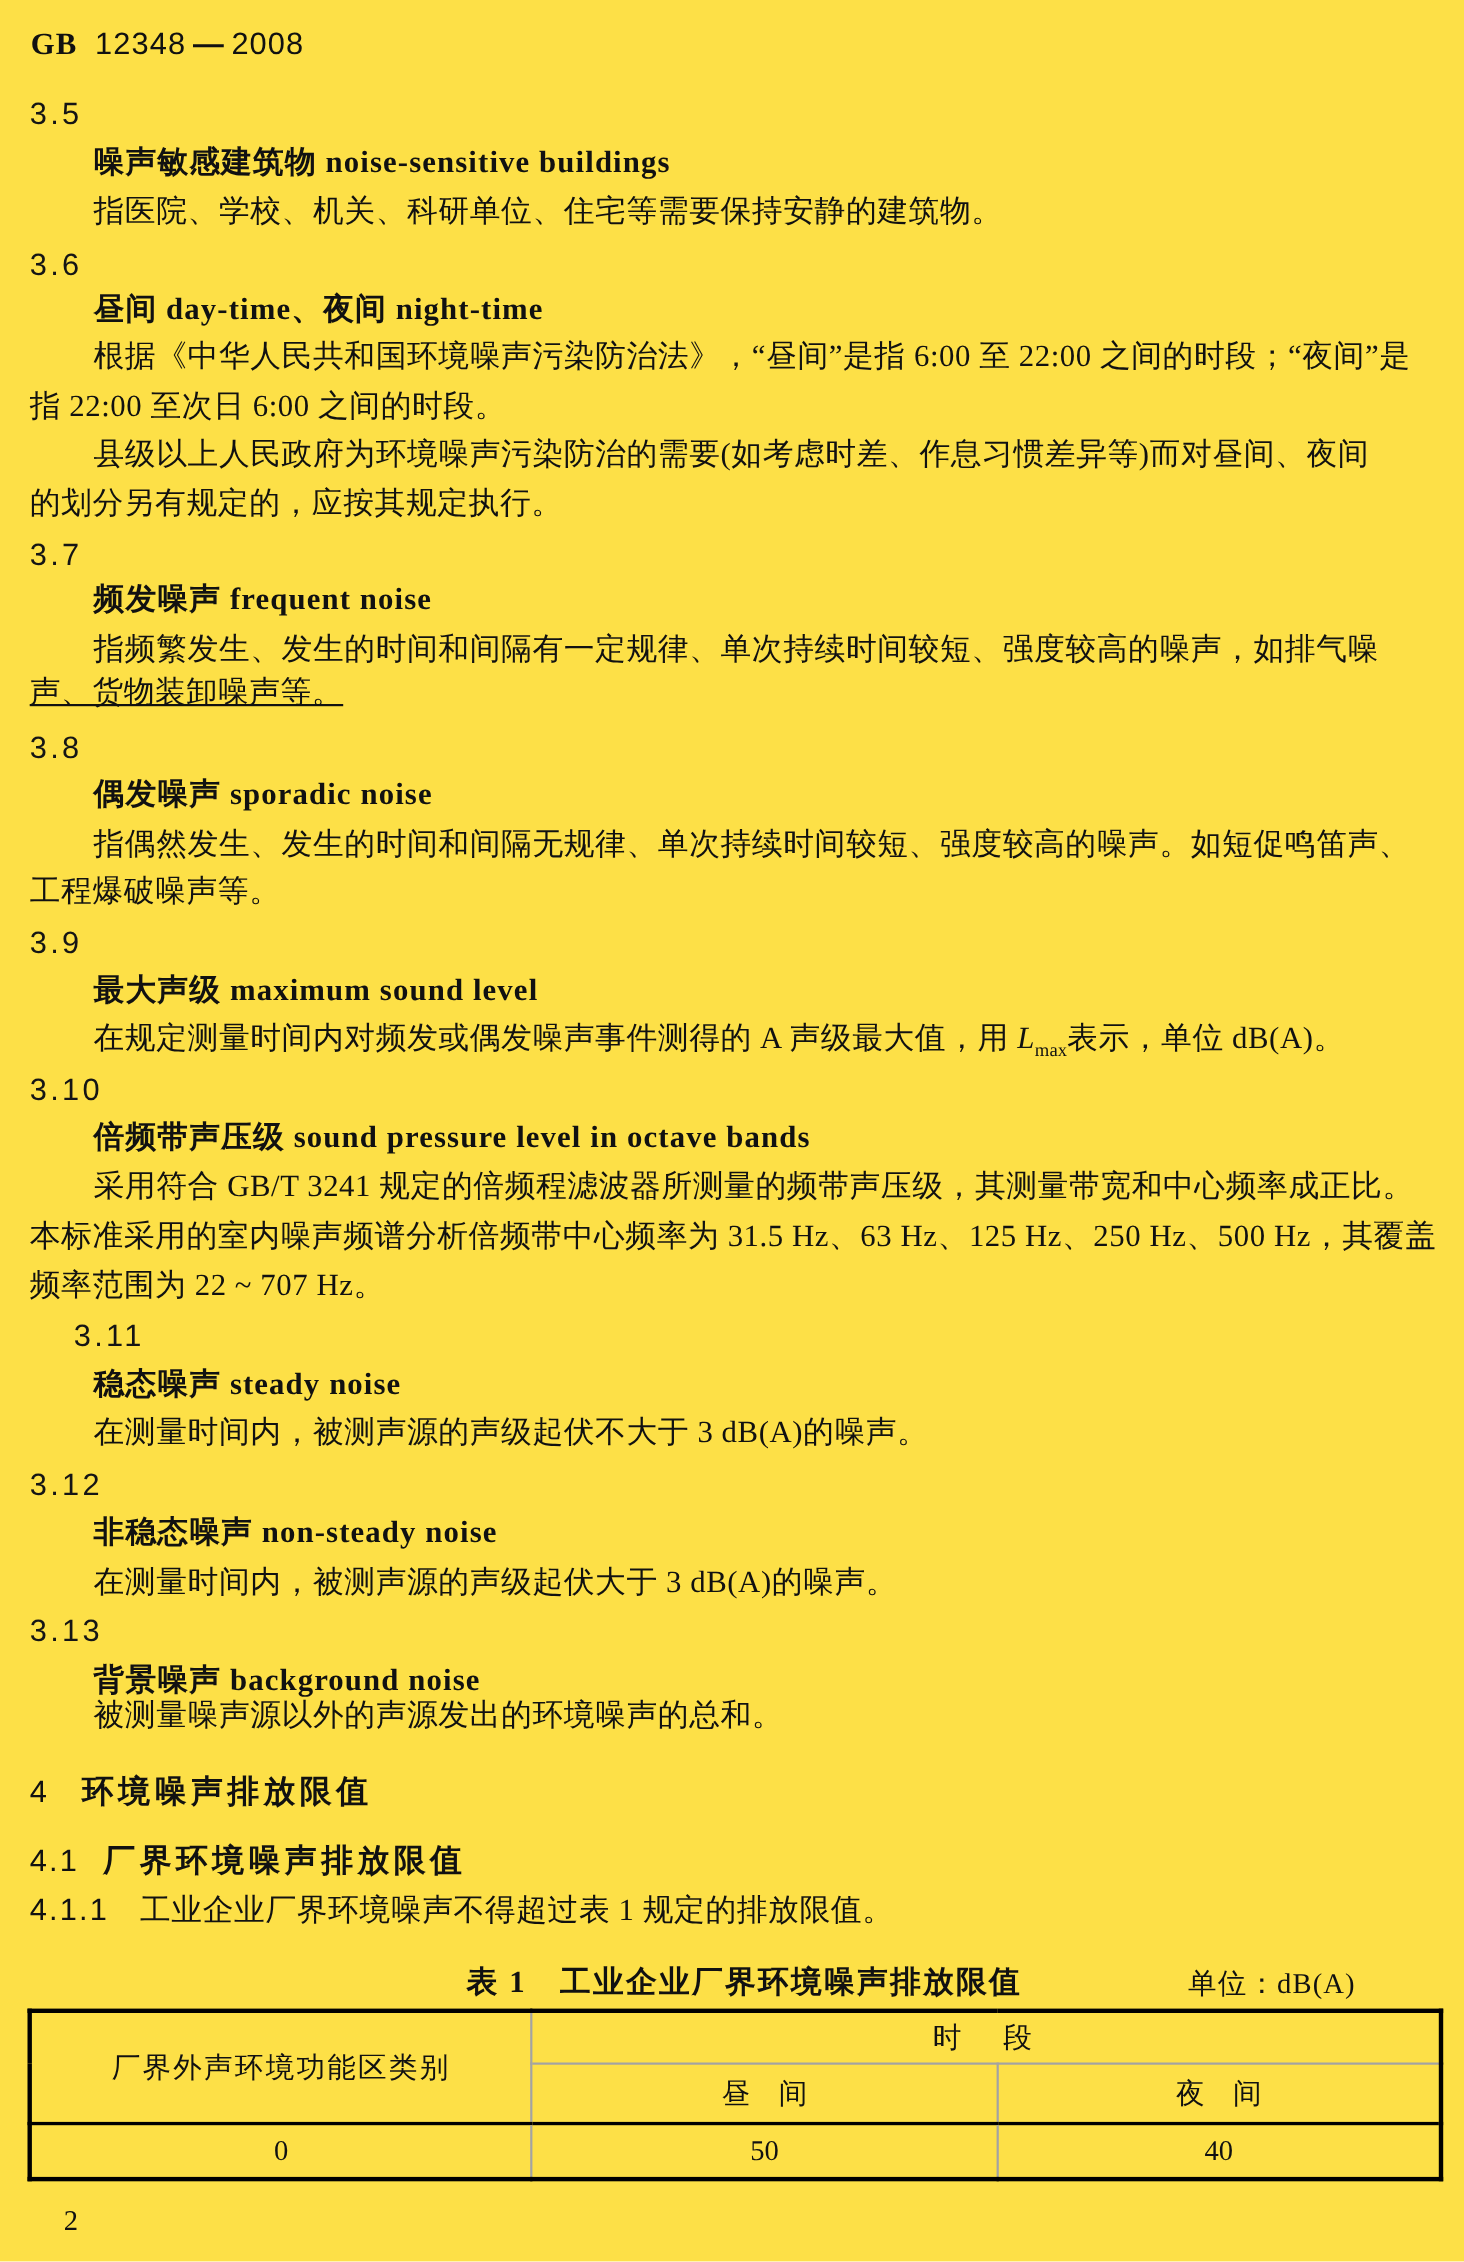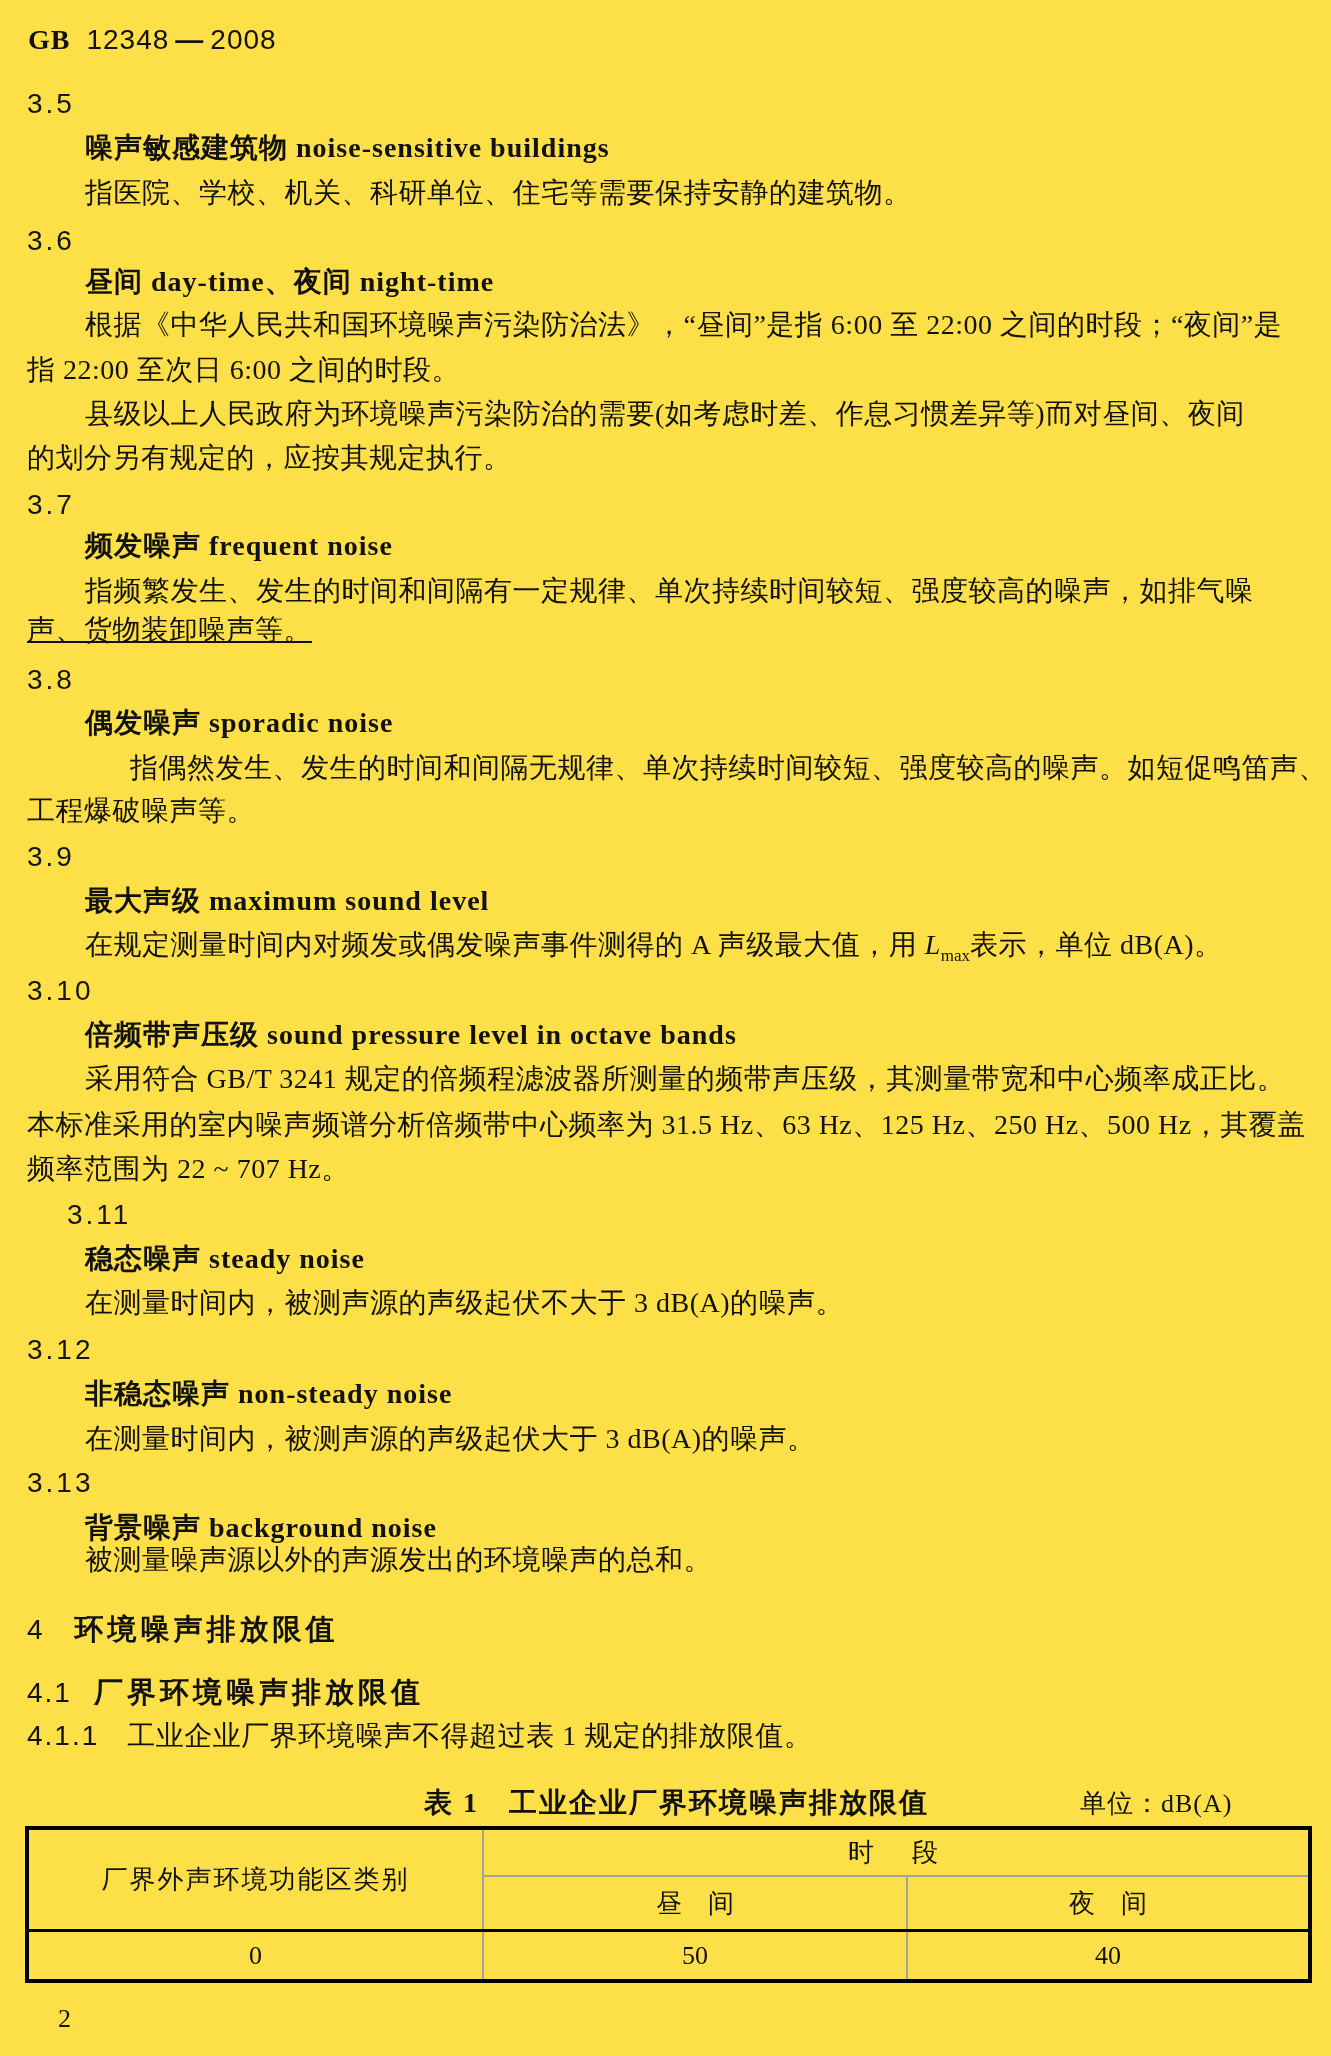--- a/index.html
+++ b/index.html
@@ -90,21 +90,21 @@
   <div class="ln body-ln" style="left:85px; top:400px;">县级以上人民政府为环境噪声污染防治的需要(如考虑时差、作息习惯差异等)而对昼间、夜间</div>
   <div class="ln body-ln" style="left:27px; top:444px;">的划分另有规定的，应按其规定执行。</div>
 
   <div class="ln secnum" style="left:27px; top:491px;">3.7</div>
   <div class="ln term" style="left:85px; top:532px;">频发噪声 frequent noise</div>
   <div class="ln body-ln" style="left:85px; top:577px;">指频繁发生、发生的时间和间隔有一定规律、单次持续时间较短、强度较高的噪声，如排气噪</div>
   <div class="ln body-ln" style="left:27px; top:616px;text-decoration:underline;">声、货物装卸噪声等。</div>
 
   <div class="ln secnum" style="left:27px; top:666px;">3.8</div>
   <div class="ln term" style="left:85px; top:709px;">偶发噪声 sporadic noise</div>
-  <div class="ln body-ln" style="left:85px; top:754px;margin-left:45px;">指偶然发生、发生的时间和间隔无规律、单次持续时间较短、强度较高的噪声。如短促鸣笛声、</div>
+  <div class="ln body-ln" style="left:85px; top:754px;">指偶然发生、发生的时间和间隔无规律、单次持续时间较短、强度较高的噪声。如短促鸣笛声、</div>
   <div class="ln body-ln" style="left:27px; top:797px;">工程爆破噪声等。</div>
 
   <div class="ln secnum" style="left:27px; top:843px;">3.9</div>
   <div class="ln term" style="left:85px; top:887px;">最大声级 maximum sound level</div>
   <div class="ln body-ln" style="left:85px; top:931px;">
     <span>在规定测量时间内对频发或偶发噪声事件测得的 A 声级最大值，用 </span><span class="lsym">L</span><span class="lsub">max</span><span>表示，单位 dB(A)。</span>
   </div>
 
   <div class="ln secnum" style="left:27px; top:977px;">3.10</div>
   <div class="ln term" style="left:85px; top:1021px;">倍频带声压级 sound pressure level in octave bands</div>

